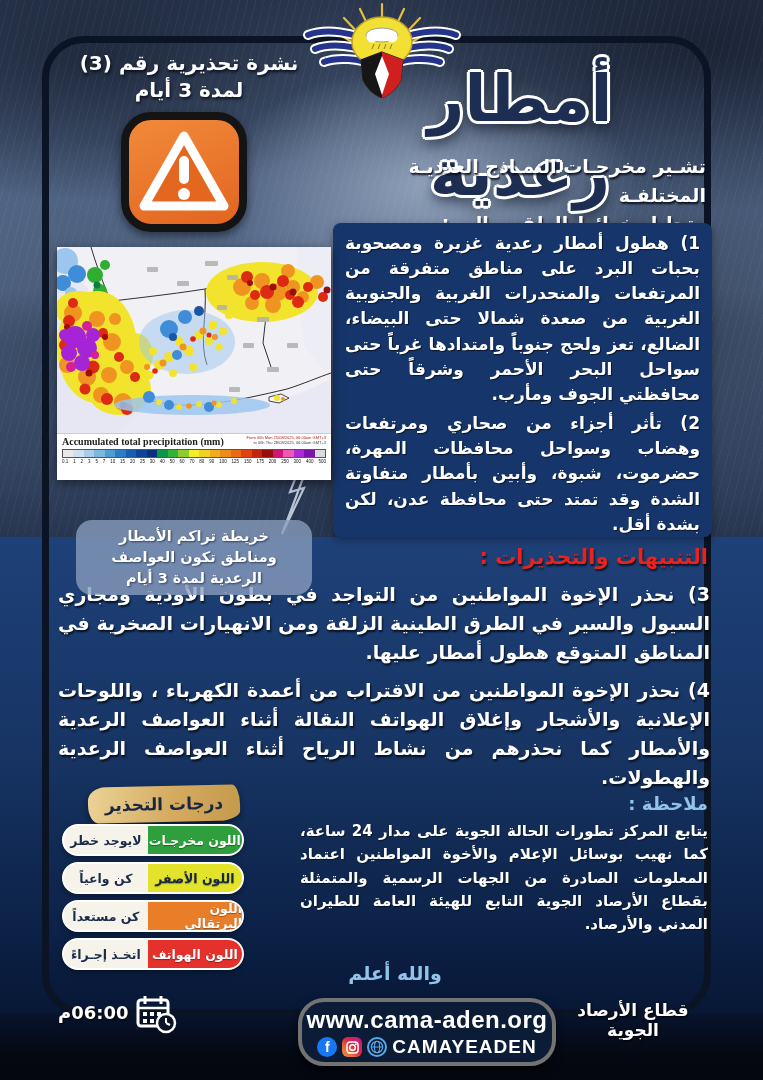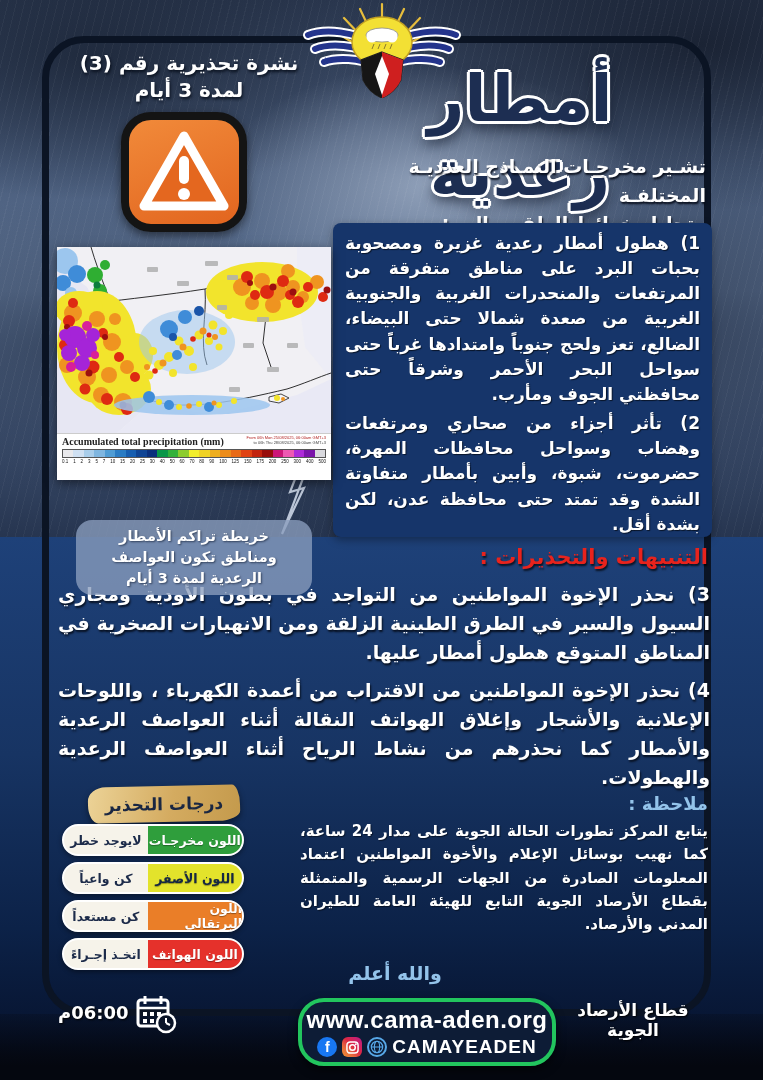--- a/index.html
+++ b/index.html
@@ -116,21 +116,21 @@
     color:#93c3ea; font-weight:bold; font-size:19px; }
 
   
   .sector { position:absolute; left:558px; top:1000px; width:150px; z-index:4; text-align:center;
     color:#fff; font-weight:bold; font-size:17px; text-shadow:1px 1px 2px #000; }
   .date-block { position:absolute; left:58px; top:992px; z-index:4; display:flex; direction:ltr;
     align-items:center; gap:6px; }
   .date-text { text-align:center; color:#fff; font-weight:bold; font-size:18px; line-height:1.35;
     direction:rtl; text-shadow:1px 1px 2px #000; }
   .site-pill { position:absolute; left:298px; top:998px; width:258px; height:68px; z-index:5;
-    background:#0d1c36; border:4px solid #22c55e; border-radius:26px;
+    background:#0d1c36; border:4px solid #737373; border-radius:26px;
     display:flex; flex-direction:column; align-items:center; justify-content:center; gap:2px;
     box-shadow:0 4px 10px rgba(0,0,0,.6); cursor:pointer; }
   .site-url { color:#fff; font-weight:bold; font-size:24px; font-family:"Liberation Sans",sans-serif;
     direction:ltr; letter-spacing:.5px; }
   .site-social { display:flex; direction:ltr; align-items:center; gap:5px; }
   .soc { width:20px; height:20px; border-radius:50%; display:flex; align-items:center;
     justify-content:center; font-family:"Liberation Sans",sans-serif; font-weight:bold;
     font-size:14px; color:#fff; cursor:pointer; }
   .soc-fb { background:#1877f2; }
   .soc-ig { border-radius:6px;

